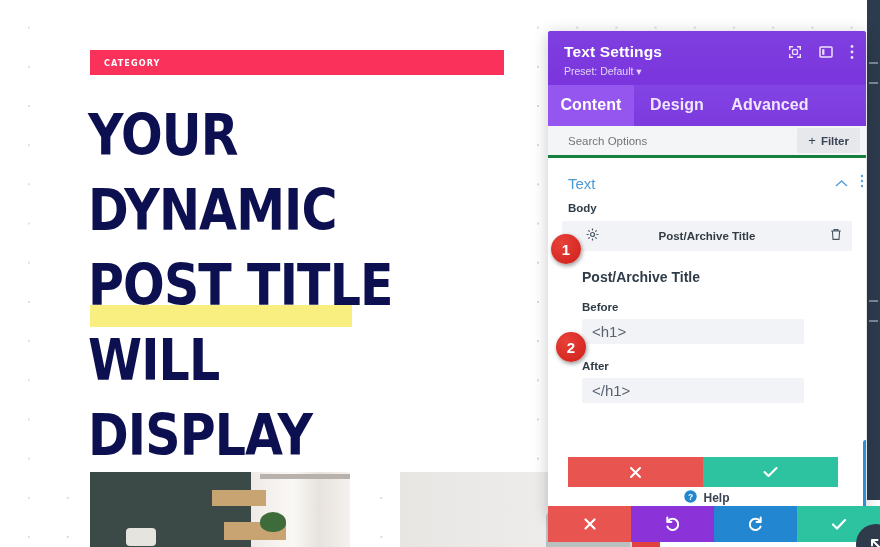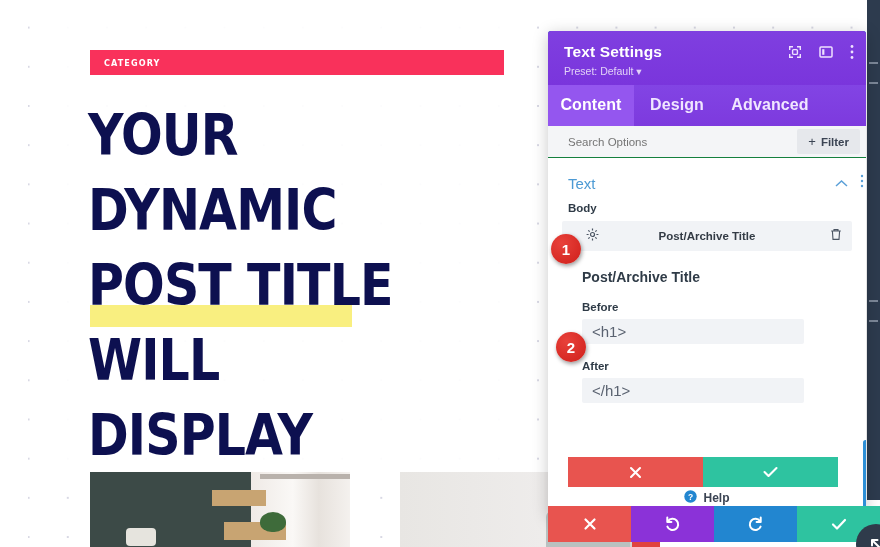--- a/index.html
+++ b/index.html
@@ -127,21 +127,21 @@
     cursor: pointer; letter-spacing:.1px;
   }
   .tab.t1 { width: 86px; }
   .tab.t2 { width: 86px; }
   .tab.t3 { width: 100px; }
   .tab.active { background: #9456ef; color: #ffffff; }
 
   .search-row {
     display: flex; align-items: center; justify-content: space-between;
     background: #f4f5f7; height: 32px; padding: 0 6px 0 20px;
-    border-bottom: 1px solid #15803d;
+    border-bottom: 3px solid #15803d;
   }
   .search-input {
     border: 0; background: transparent; outline: none;
     font-size: 11.5px; color: #8f97a3; flex: 1;
     font-family: "Liberation Sans", sans-serif;
   }
   .filter-btn {
     background: #e6e8ec; color: #3b4453; font-size: 11.5px; font-weight: bold;
     padding: 5px 11px; border-radius: 2px; cursor: pointer;
     display: flex; align-items: center; gap: 5px; white-space: nowrap;

